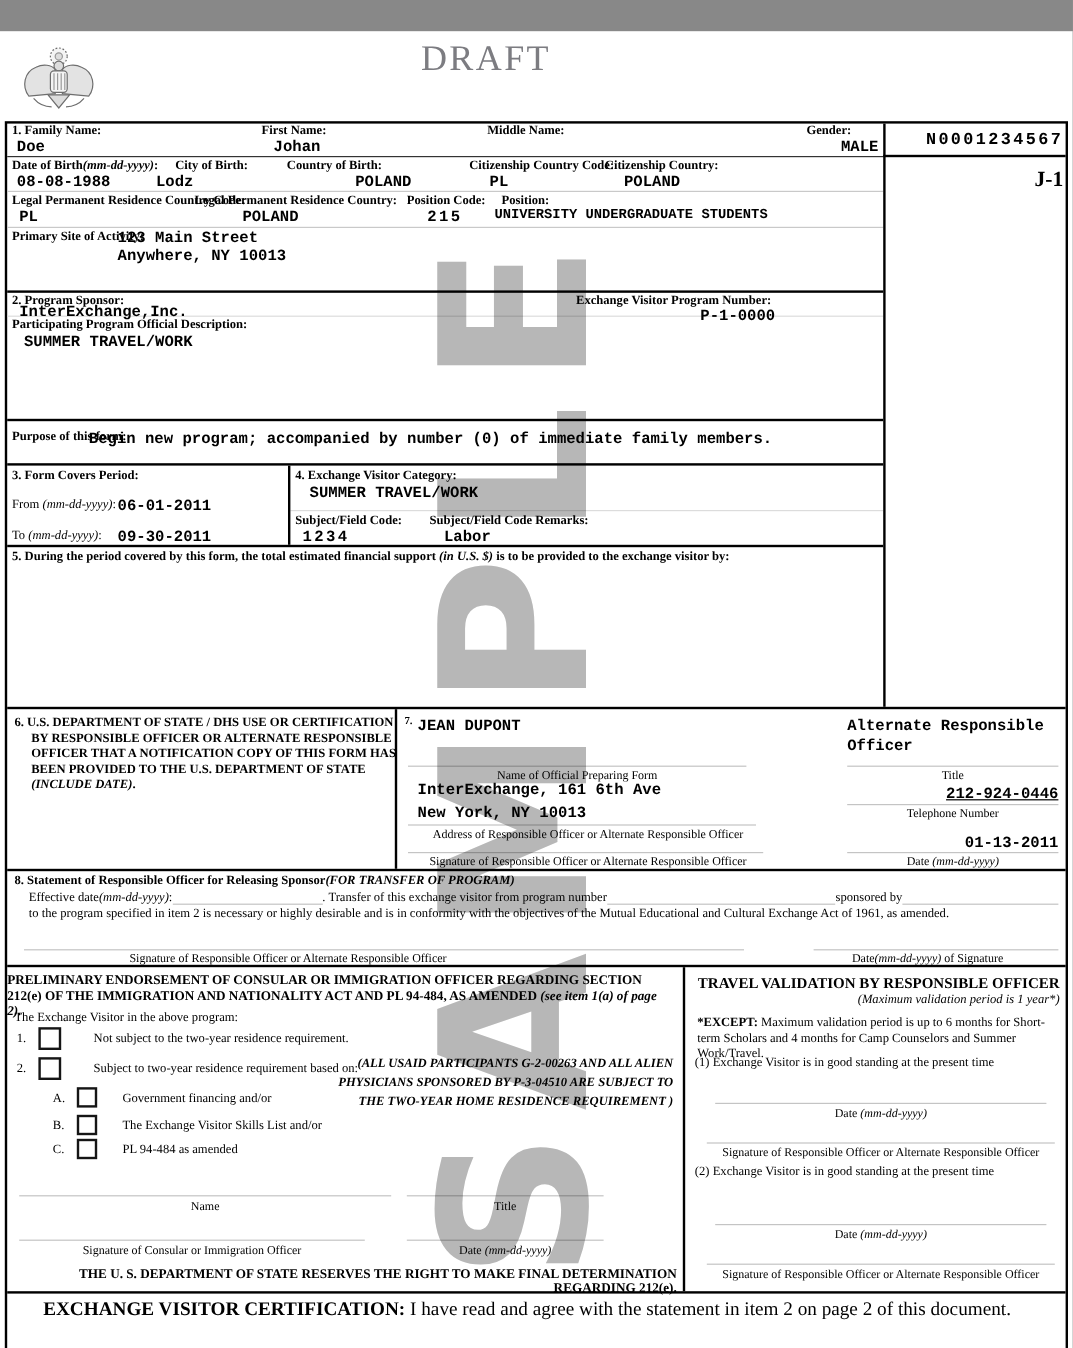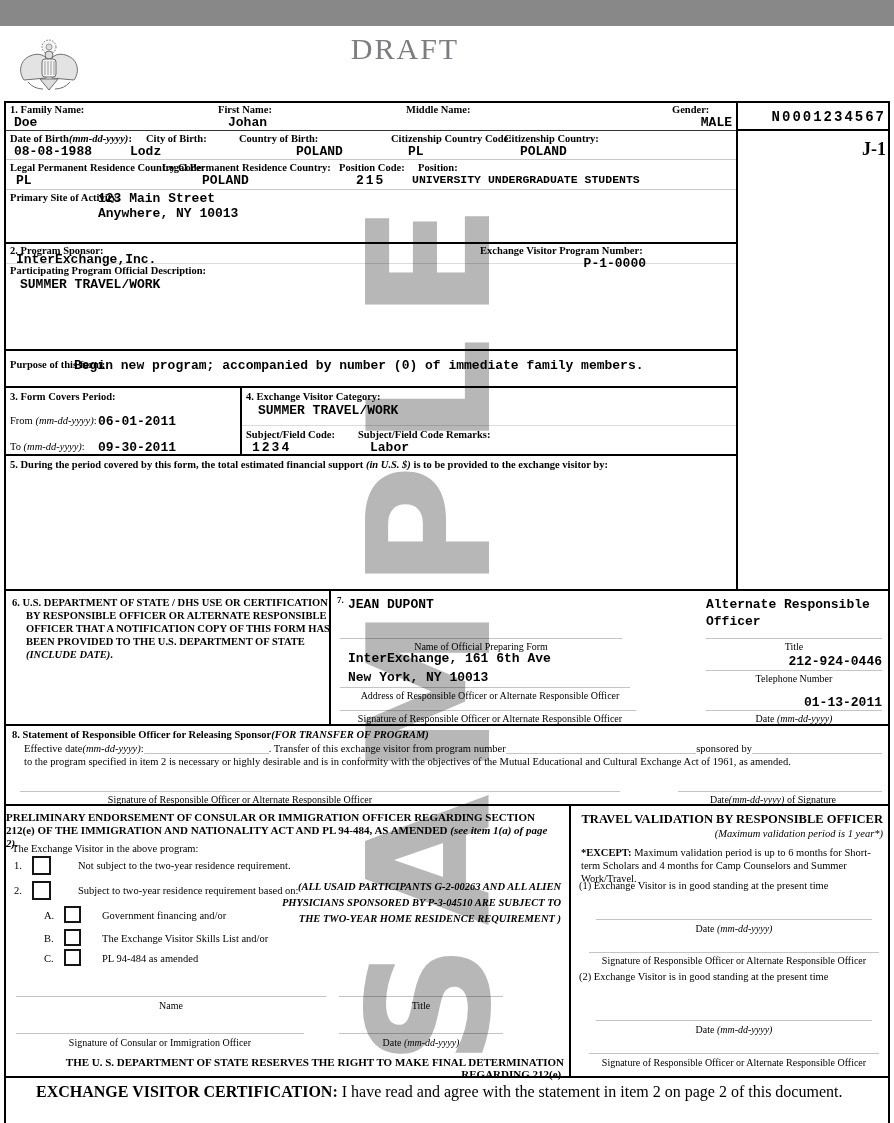--- a/index.html
+++ b/index.html
@@ -148,21 +148,21 @@
     <div class="a mono" style="left:342px;top:548px;">InterExchange, 161 6th Ave</div>
     <div class="a mono" style="left:342px;top:567px;">New York, NY 10013</div>
     <div class="fill" style="left:334px;top:584px;width:290px;"></div>
     <div class="a capc" style="left:334px;top:587px;width:300px;">Address of Responsible Officer or Alternate Responsible Officer</div>
     <div class="fill" style="left:334px;top:607px;width:296px;"></div>
     <div class="a capc" style="left:334px;top:610px;width:300px;">Signature of Responsible Officer or Alternate Responsible Officer</div>
 
     <div class="a mono" style="left:700px;top:493px;width:178px;white-space:normal;line-height:17px;">Alternate Responsible Officer</div>
     <div class="fill" style="left:700px;top:535px;width:176px;"></div>
     <div class="a capc" style="left:700px;top:538px;width:176px;">Title</div>
-    <div class="a mono ctr" style="left:700px;top:551px;width:176px;">212-924-0446</div>
+    <div class="a mono ctr" style="left:700px;top:551px;width:176px;text-decoration:underline;">212-924-0446</div>
     <div class="fill" style="left:700px;top:567px;width:176px;"></div>
     <div class="a capc" style="left:700px;top:570px;width:176px;">Telephone Number</div>
     <div class="a mono ctr" style="left:700px;top:592px;width:176px;">01-13-2011</div>
     <div class="fill" style="left:700px;top:607px;width:176px;"></div>
     <div class="a capc" style="left:700px;top:610px;width:176px;"><span>Date  </span><span class="it">(mm-dd-yyyy)</span></div>
 
     <div class="a lbl" style="left:6px;top:626px;"><span>8.  Statement of Responsible Officer for Releasing Sponsor</span><span class="it">(FOR TRANSFER OF PROGRAM)</span></div>
     <div class="a" style="left:18px;top:640px;width:858px;display:flex;align-items:flex-end;font-size:10.5px;white-space:nowrap;">
       <span><span>Effective date</span><span class="it">(mm-dd-yyyy)</span><span>:</span></span>
       <span class="fill" style="position:static;display:inline-block;width:125px;"></span>

